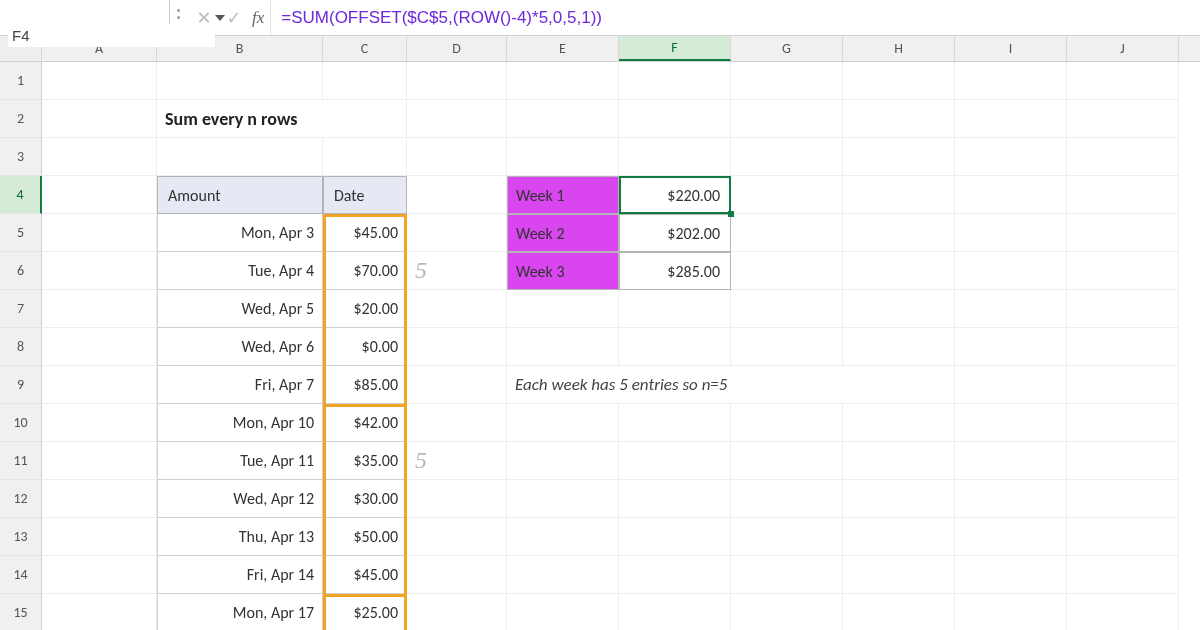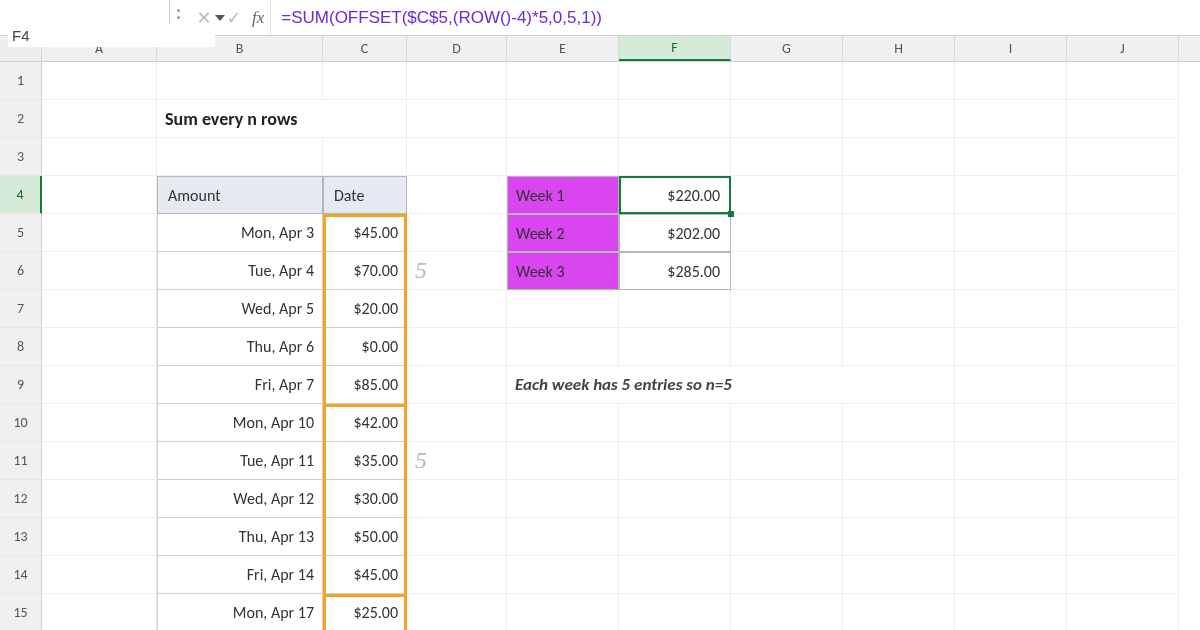--- a/index.html
+++ b/index.html
@@ -334,36 +334,36 @@
   <div class="cell"></div>
   <div class="cell"></div>
   <div class="cell"></div>
   <div class="cell"></div>
   <div class="cell"></div>
   <div class="cell"></div>
   <div class="cell"></div>
 
   <div class="rowhdr">8</div>
   <div class="cell"></div>
-  <div class="cell trow right">Thu, Apr 6</div>
+  <div class="cell trow right">Wed, Apr 6</div>
   <div class="cell trow right">$0.00</div>
   <div class="cell"></div>
   <div class="cell"></div>
   <div class="cell"></div>
   <div class="cell"></div>
   <div class="cell"></div>
   <div class="cell"></div>
   <div class="cell"></div>
 
   <div class="rowhdr">9</div>
   <div class="cell"></div>
   <div class="cell trow right">Fri, Apr 7</div>
   <div class="cell trow right">$85.00</div>
   <div class="cell"></div>
-  <div class="cell note-italic" style="grid-column: span 4; font-weight: bold;">Each week has 5 entries so n=5</div>
+  <div class="cell note-italic" style="grid-column: span 4;">Each week has 5 entries so n=5</div>
   <div class="cell"></div>
   <div class="cell"></div>
 
   <div class="rowhdr">10</div>
   <div class="cell"></div>
   <div class="cell trow right">Mon, Apr 10</div>
   <div class="cell trow right">$42.00</div>
   <div class="cell"></div>
   <div class="cell"></div>
   <div class="cell"></div>

